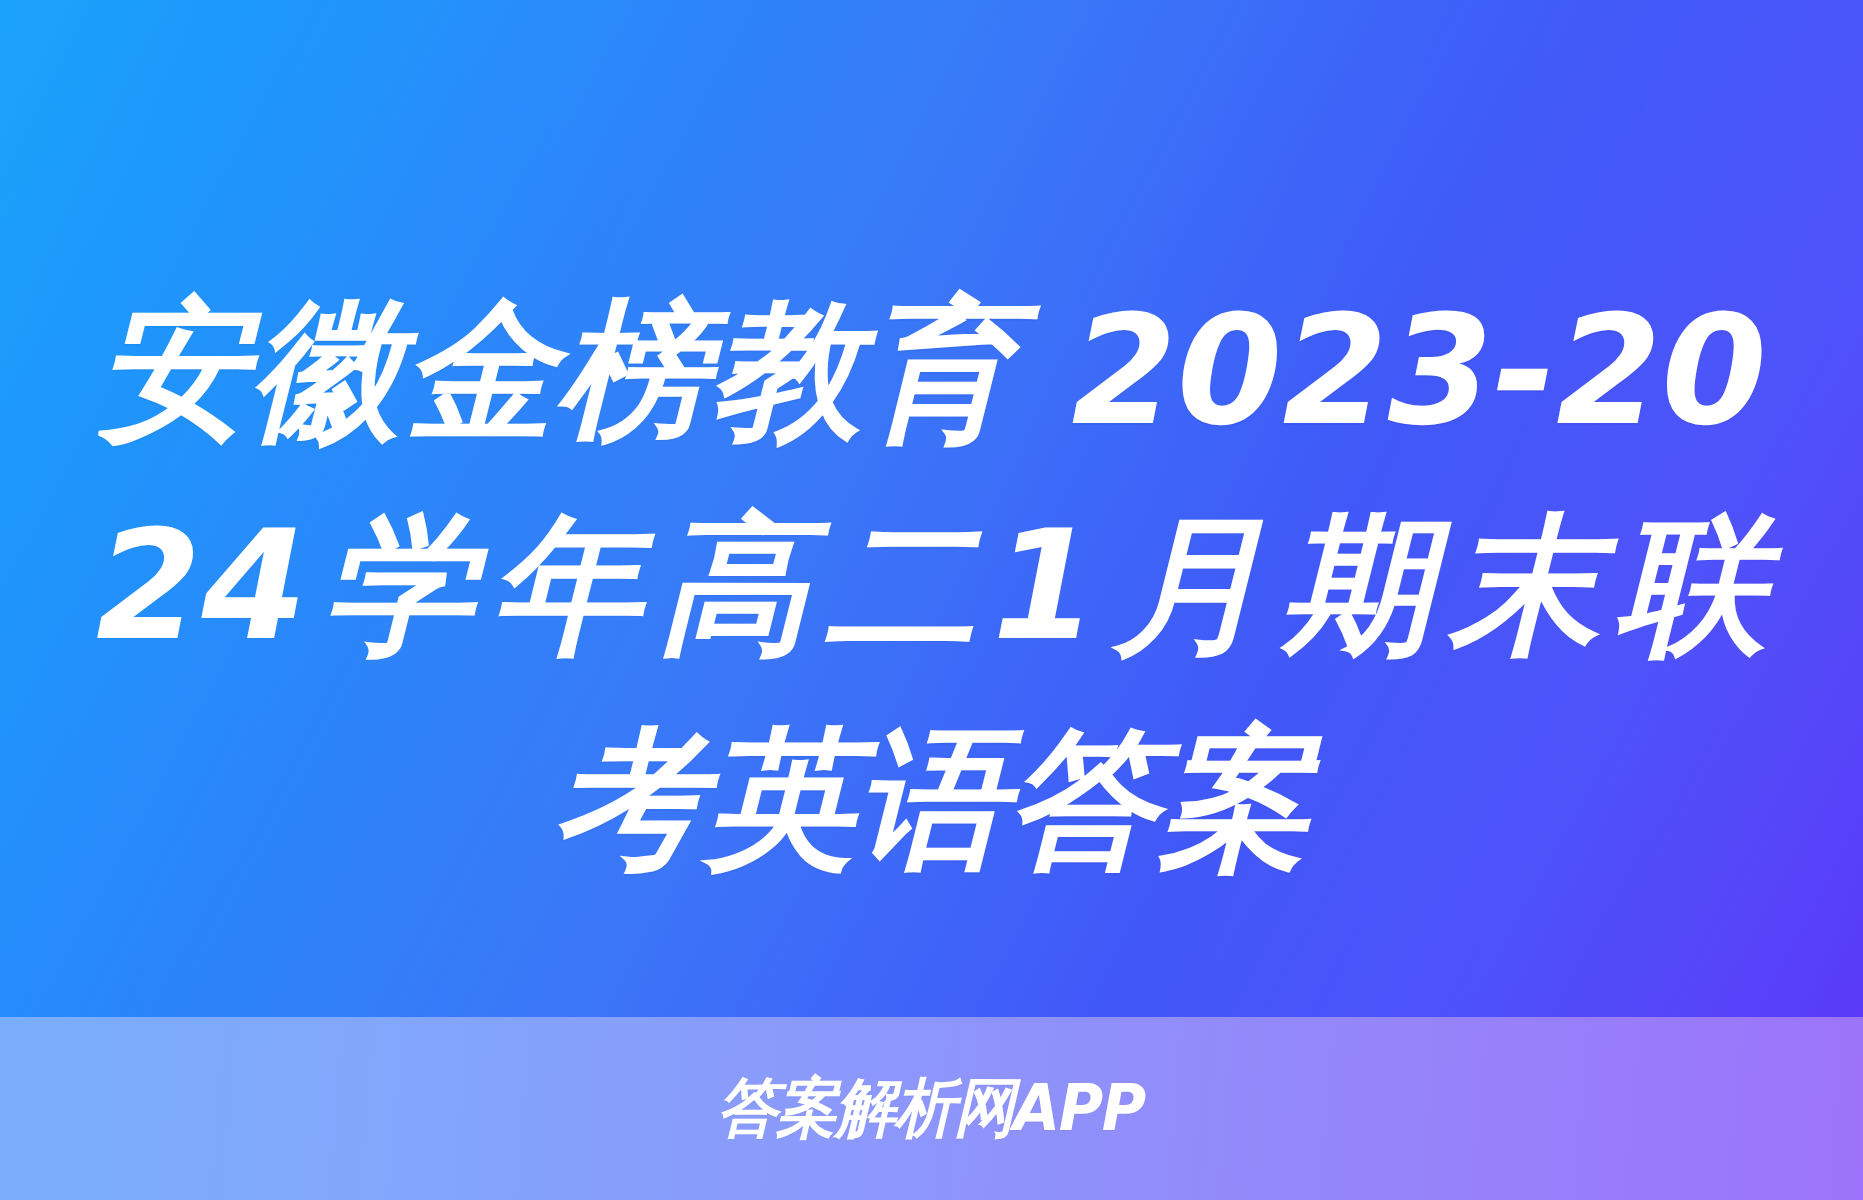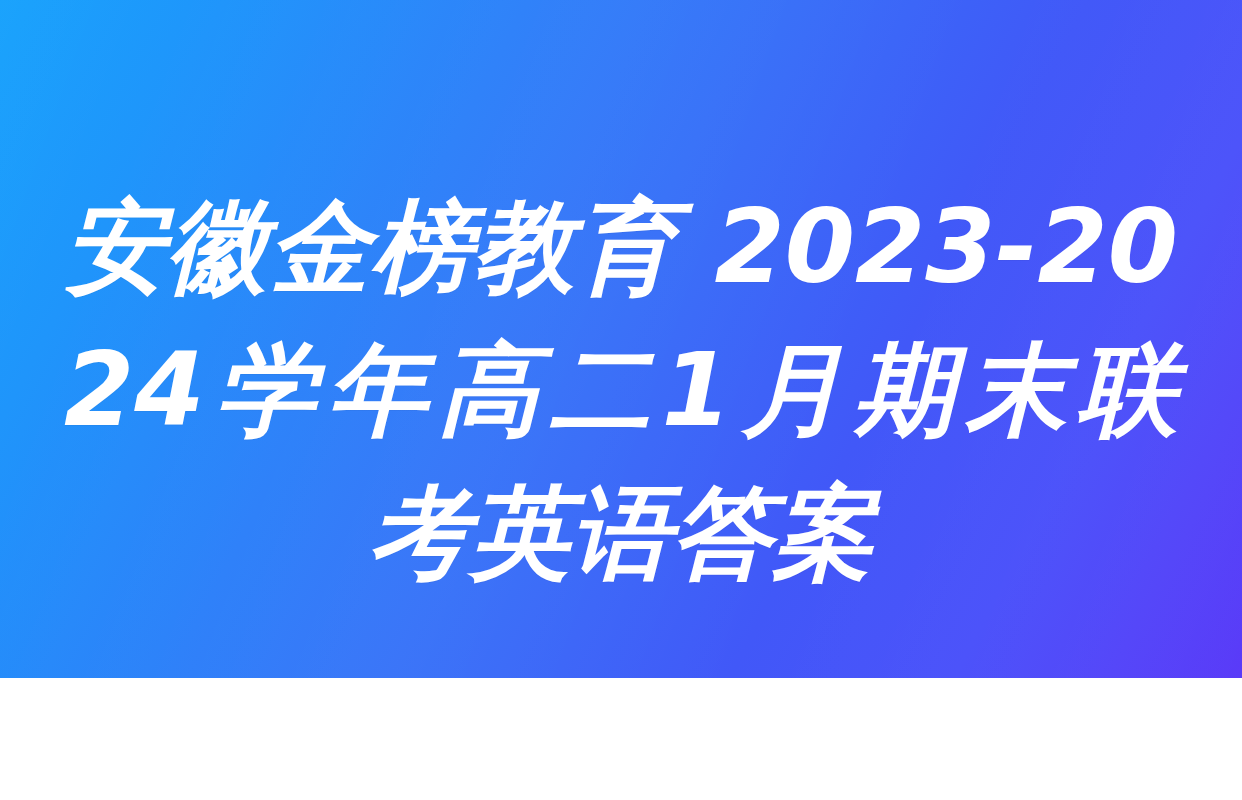--- a/index.html
+++ b/index.html
@@ -112,14 +112,17 @@
 <div class="poster">
 
   <div class="hero">
     <div class="hero-sheen"></div>
 
     <div class="title-wrap">
       <h1 class="title">安徽金榜教育 2023-2024学年高二1月期末联考英语答案</h1>
     </div>
   </div>
 
+  <div class="footer-band">
+    <span class="footer-text">答案解析网APP</span>
+  </div>
 
 </div>
 
 </body></html>

